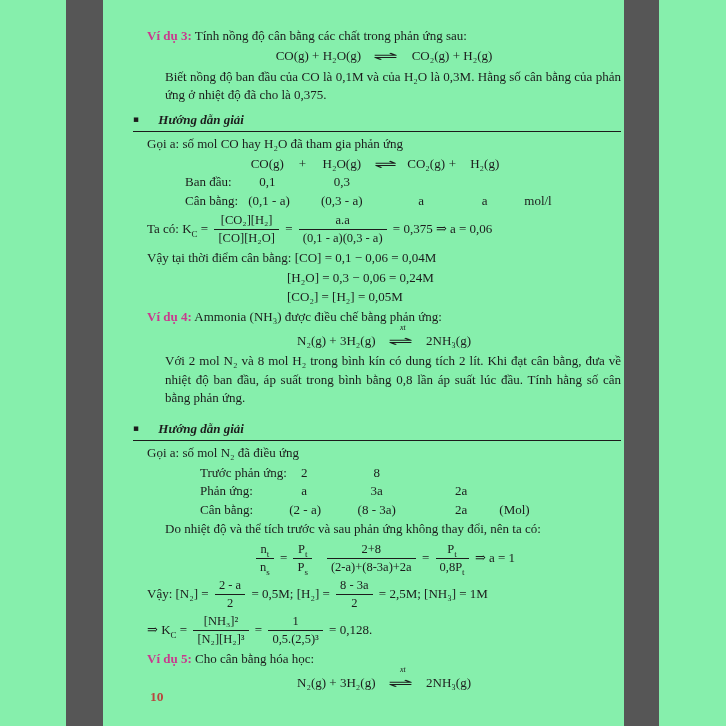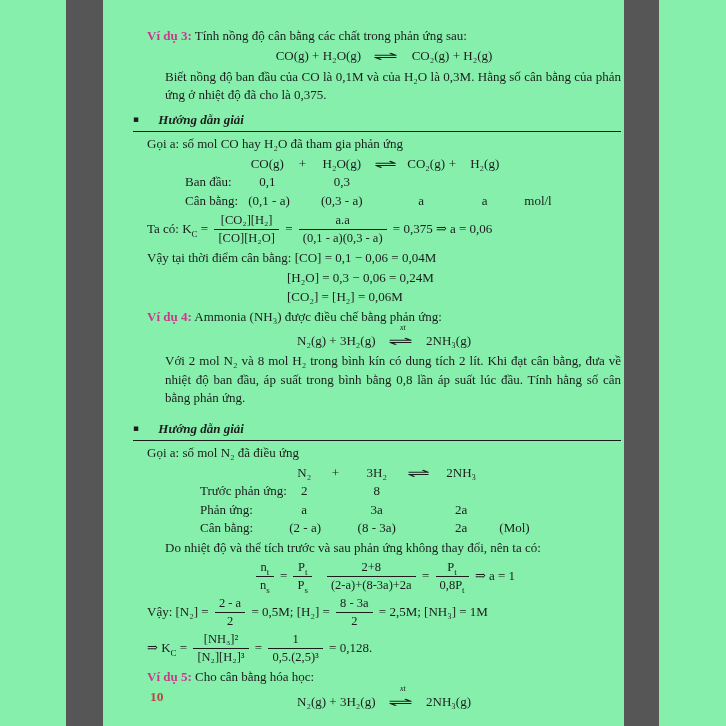--- a/index.html
+++ b/index.html
@@ -122,21 +122,21 @@
       <span class="fpiece"> = </span>
       <span class="frac">
         <span class="num">a.a</span>
         <span class="den">(0,1 - a)(0,3 - a)</span>
       </span>
       <span class="fpiece"> = 0,375 ⇒ a = 0,06</span>
     </div>
 
     <div class="result-line">Vậy tại thời điểm cân bằng: [CO] = 0,1 − 0,06 = 0,04M</div>
     <div class="result-line shift">[H₂O] = 0,3 − 0,06 = 0,24M</div>
-    <div class="result-line shift">[CO₂] = [H₂] = 0,06M</div>
+    <div class="result-line shift">[CO₂] = [H₂] = 0,05M</div>
 
     <div class="ex-title">
       <span class="ex-label">Ví dụ 4:</span>
       <span>Ammonia (NH₃) được điều chế bằng phản ứng:</span>
     </div>
 
     <div class="equation" style="margin-top:6px;">
       <span>N₂(g) + 3H₂(g)</span>
       <span class="eq-arrow"><span class="xt">xt</span><span class="glyph">⇌</span></span>
       <span>2NH₃(g)</span>
@@ -146,29 +146,20 @@
 
     <div class="guide" style="margin-top:12px;">
       <span class="bullet">▪</span>
       <span>Hướng dẫn giải</span>
     </div>
 
     <div class="intro">Gọi a: số mol N₂ đã điều ứng</div>
 
     <div class="rxn-table t2">
       <div class="tr">
-        <span class="td lbl"></span>
-        <span class="td c1">N₂</span>
-        <span class="td op1">+</span>
-        <span class="td c2">3H₂</span>
-        <span class="td arr"><span class="tbl-arrow">⇌</span></span>
-        <span class="td c3">2NH₃</span>
-        <span class="td unit"></span>
-      </div>
-      <div class="tr">
         <span class="td lbl">Trước phản ứng:</span>
         <span class="td c1">2</span>
         <span class="td op1"></span>
         <span class="td c2">8</span>
         <span class="td arr"></span>
         <span class="td c3"></span>
         <span class="td unit"></span>
       </div>
       <div class="tr">
         <span class="td lbl">Phản ứng:</span>

